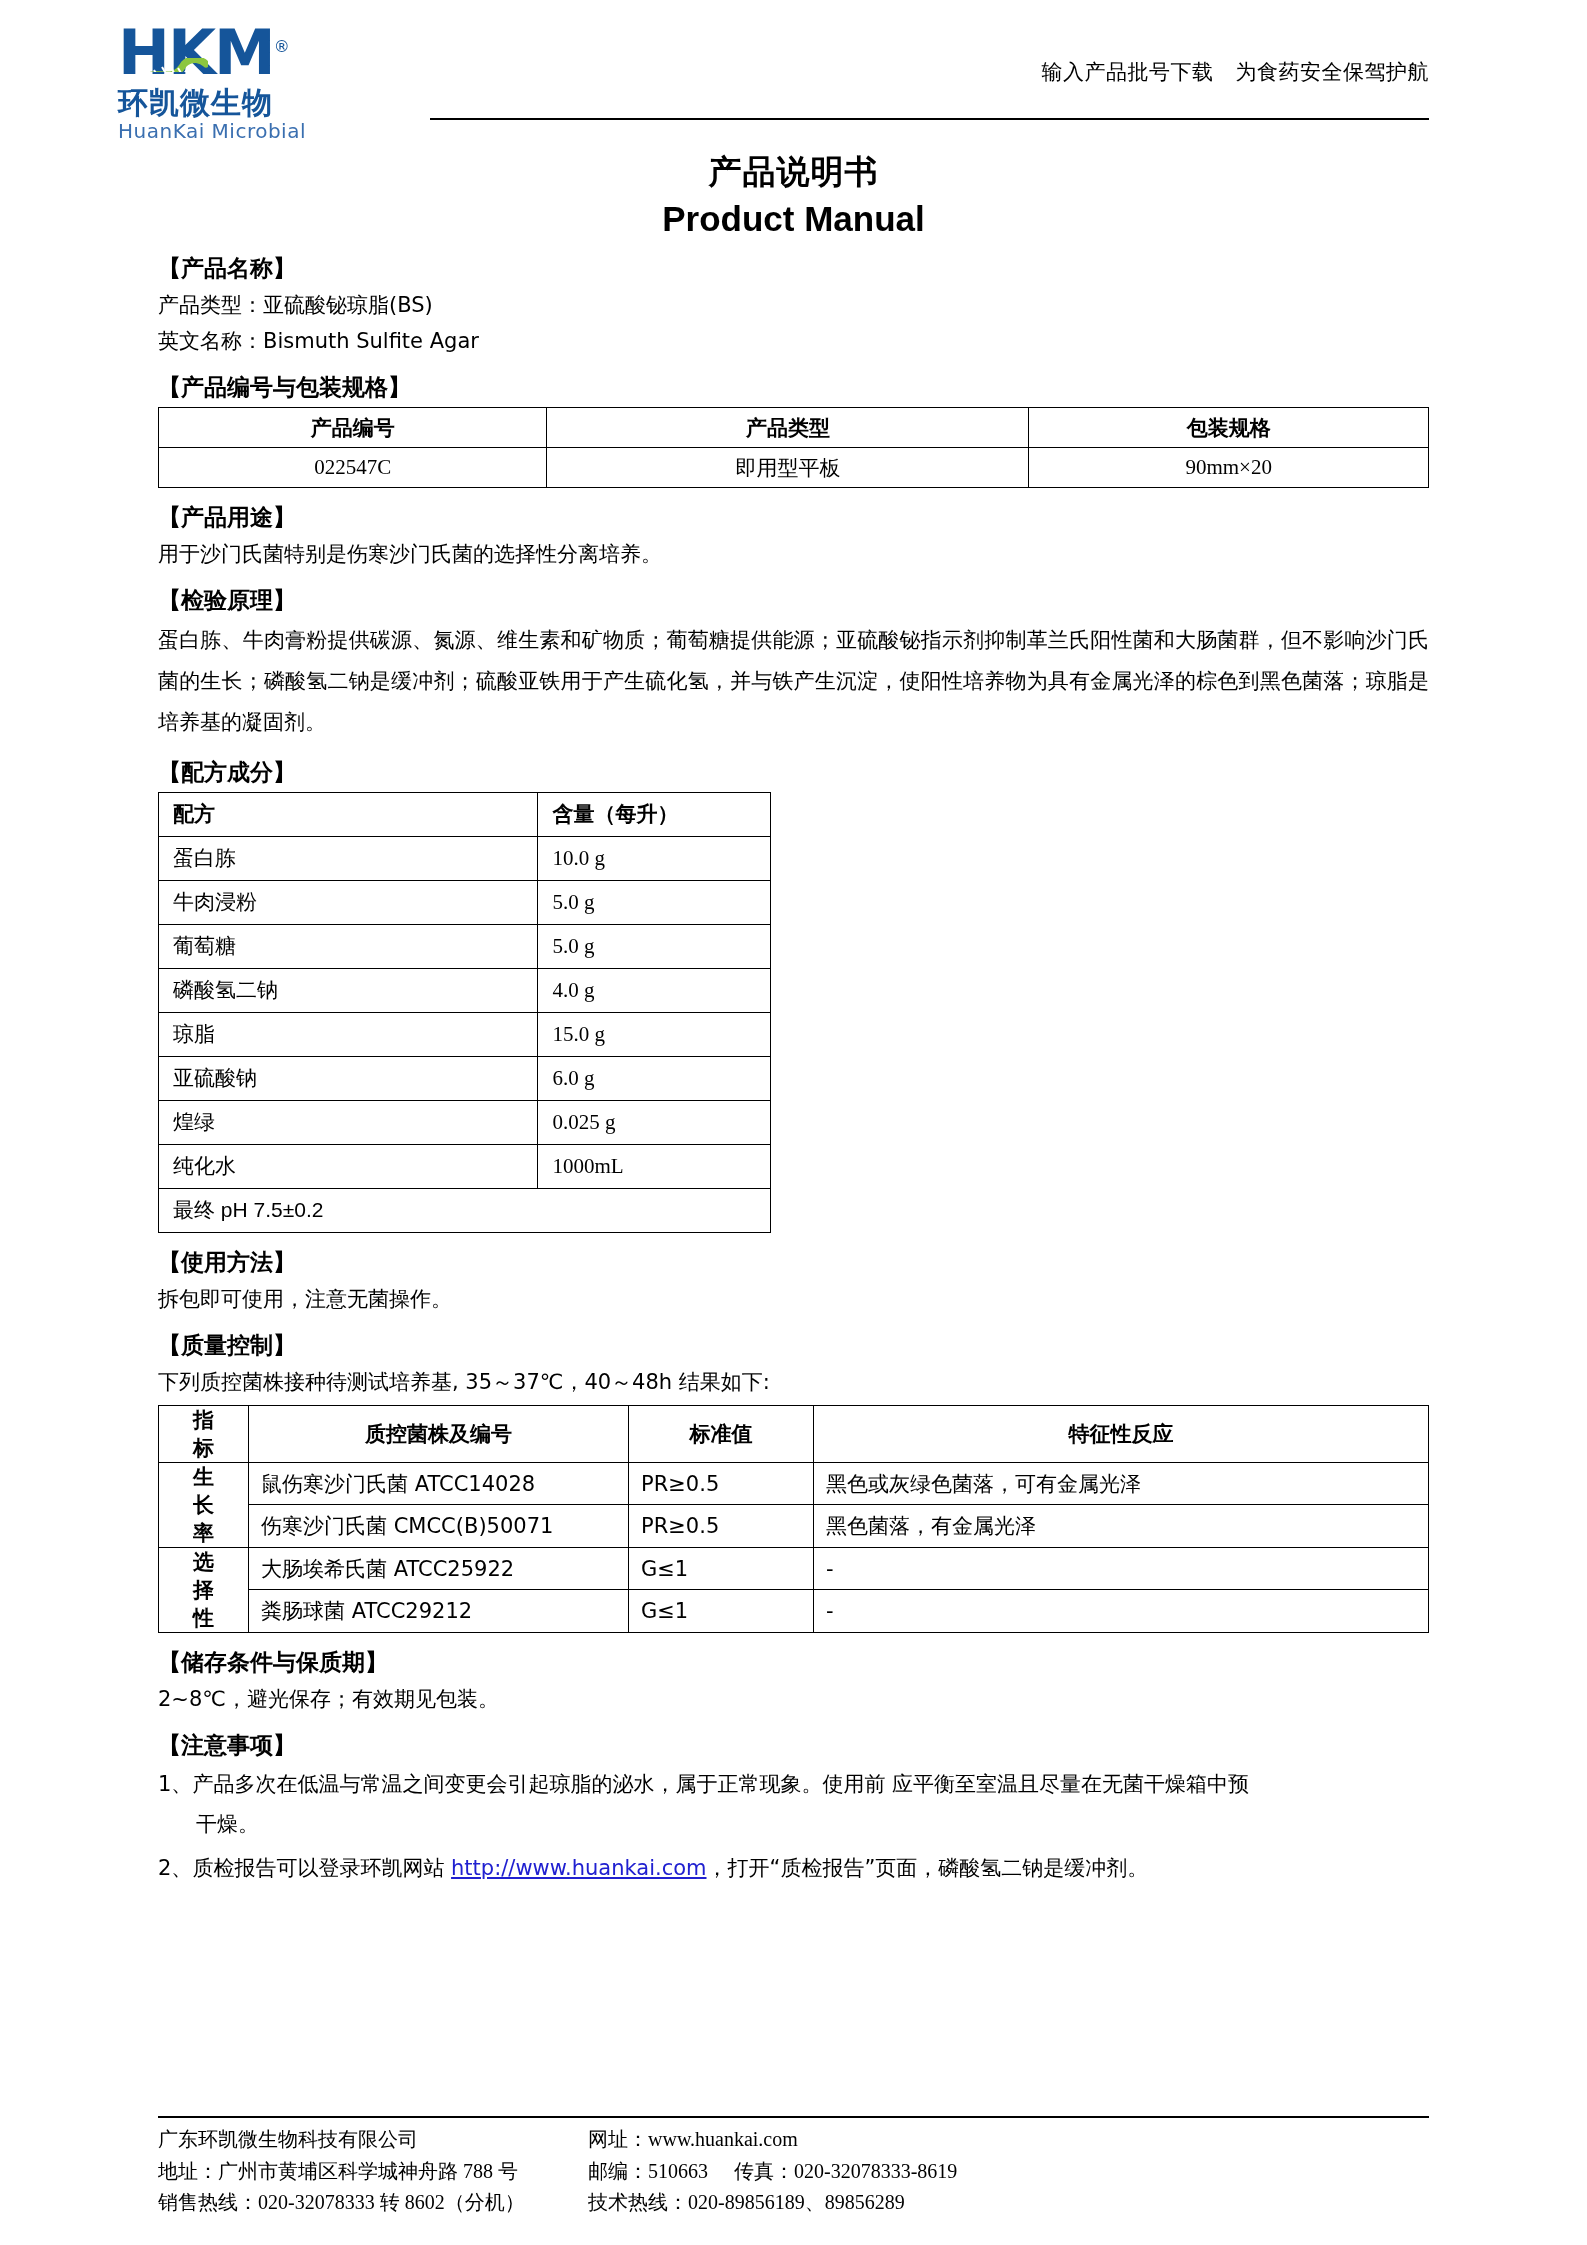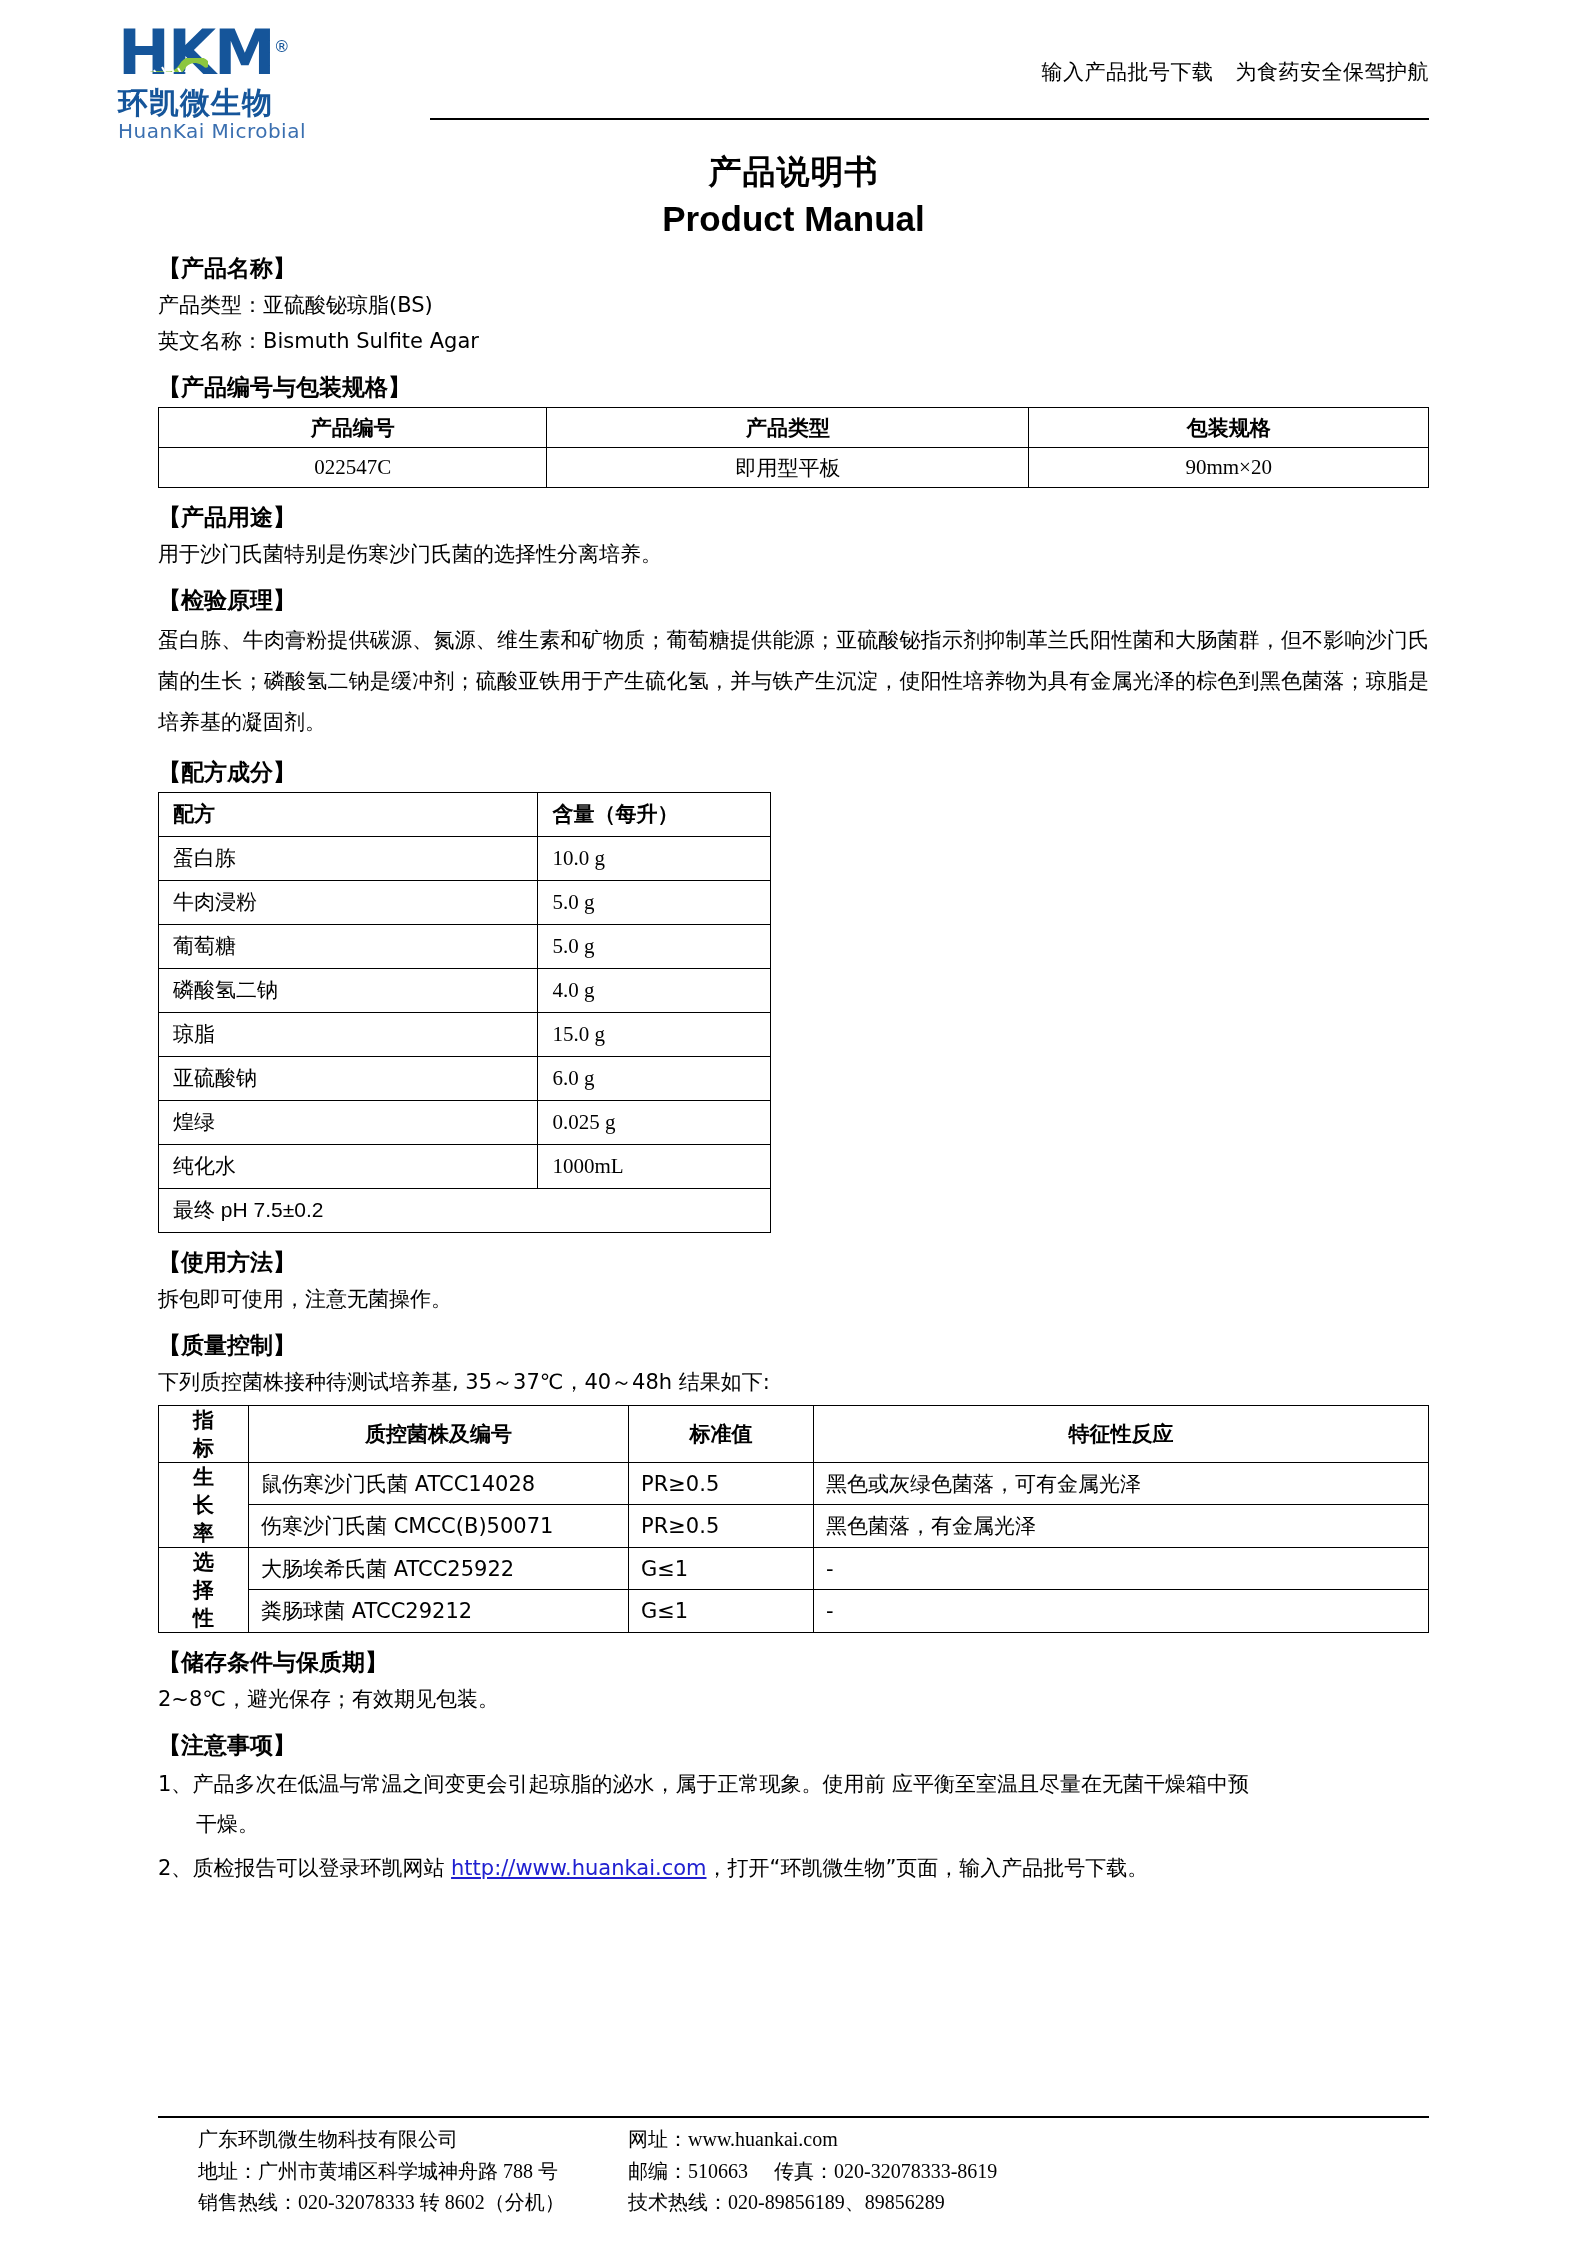--- a/index.html
+++ b/index.html
@@ -209,21 +209,21 @@
   .tbl-qc td.rxn { padding-left: 12px; }
 
   
   .footer-wrap {
     position: absolute;
     left: 158px;
     right: 158px;
     bottom: 26px;
   }
   .footer-rule { border-top: 2.5px solid #000; margin-bottom: 6px; }
-  .footer-cols { display: flex; margin-left: 40px; }
+  .footer-cols { display: flex; }
   .footer-col-l { width: 430px; }
   .footer-col-r { flex: 1; }
   .footer-line {
     font-size: 20px;
     font-family: "Liberation Serif", serif;
     line-height: 1.58;
     color: #000;
     white-space: nowrap;
   }
   .footer-line .sp { display: inline-block; width: 26px; }
@@ -378,21 +378,21 @@
 
   <div class="sec-head">【储存条件与保质期】</div>
   <div class="body-line">2~8℃，避光保存；有效期见包装。</div>
 
   <div class="sec-head">【注意事项】</div>
   <div class="note-item">
     <span>1、</span><span>产品多次在低温与常温之间变更会引起琼脂的泌水，属于正常现象。使用前 应平衡至室温且尽量在无菌干燥箱中预</span>
     <span class="cont">干燥。</span>
   </div>
   <div class="note-item">
-    <span>2、</span><span>质检报告可以登录环凯网站 </span><a class="link" href="#">http://www.huankai.com</a><span>，打开“环凯微生物”页面，输入产品批号下载。</span>
+    <span>2、</span><span>质检报告可以登录环凯网站 </span><a class="link" href="#">http://www.huankai.com</a><span>，打开“质检报告”页面，磷酸氢二钠是缓冲剂。</span>
   </div>
 
   <div class="footer-wrap">
     <div class="footer-rule"></div>
     <div class="footer-cols">
       <div class="footer-col-l">
         <div class="footer-line">广东环凯微生物科技有限公司</div>
         <div class="footer-line">地址：广州市黄埔区科学城神舟路 788 号</div>
         <div class="footer-line">销售热线：020-32078333 转 8602（分机）</div>
       </div>

